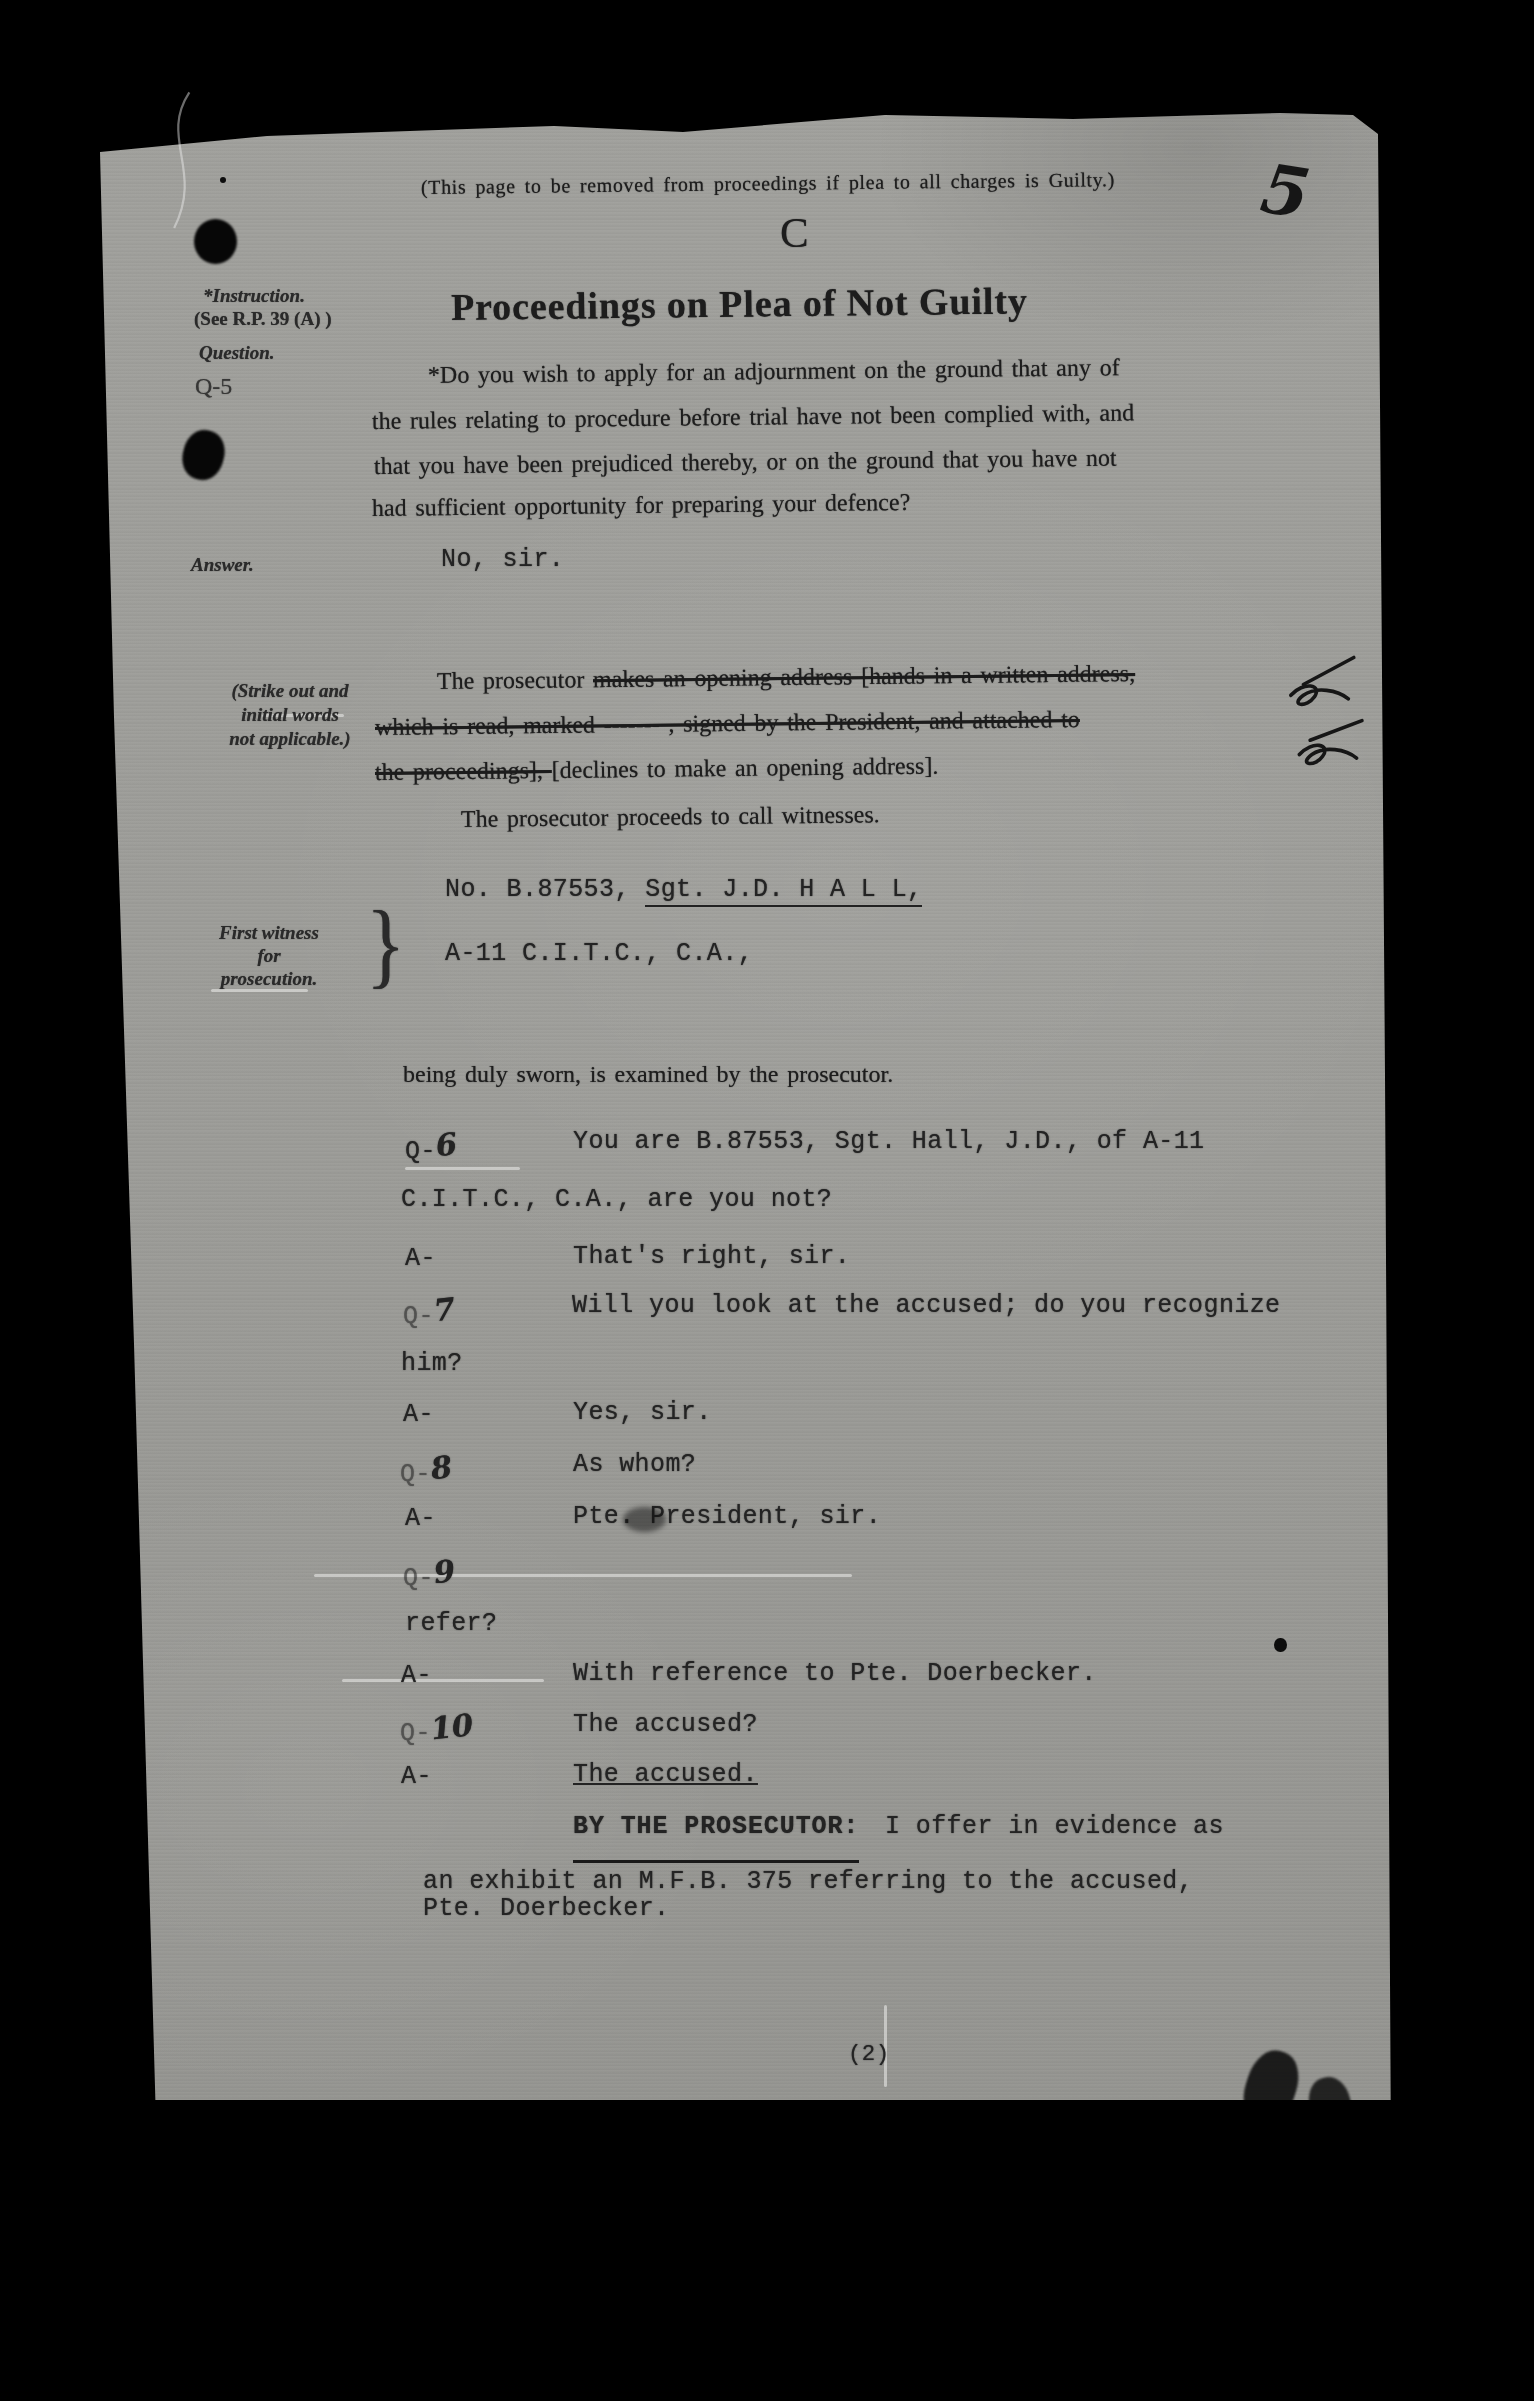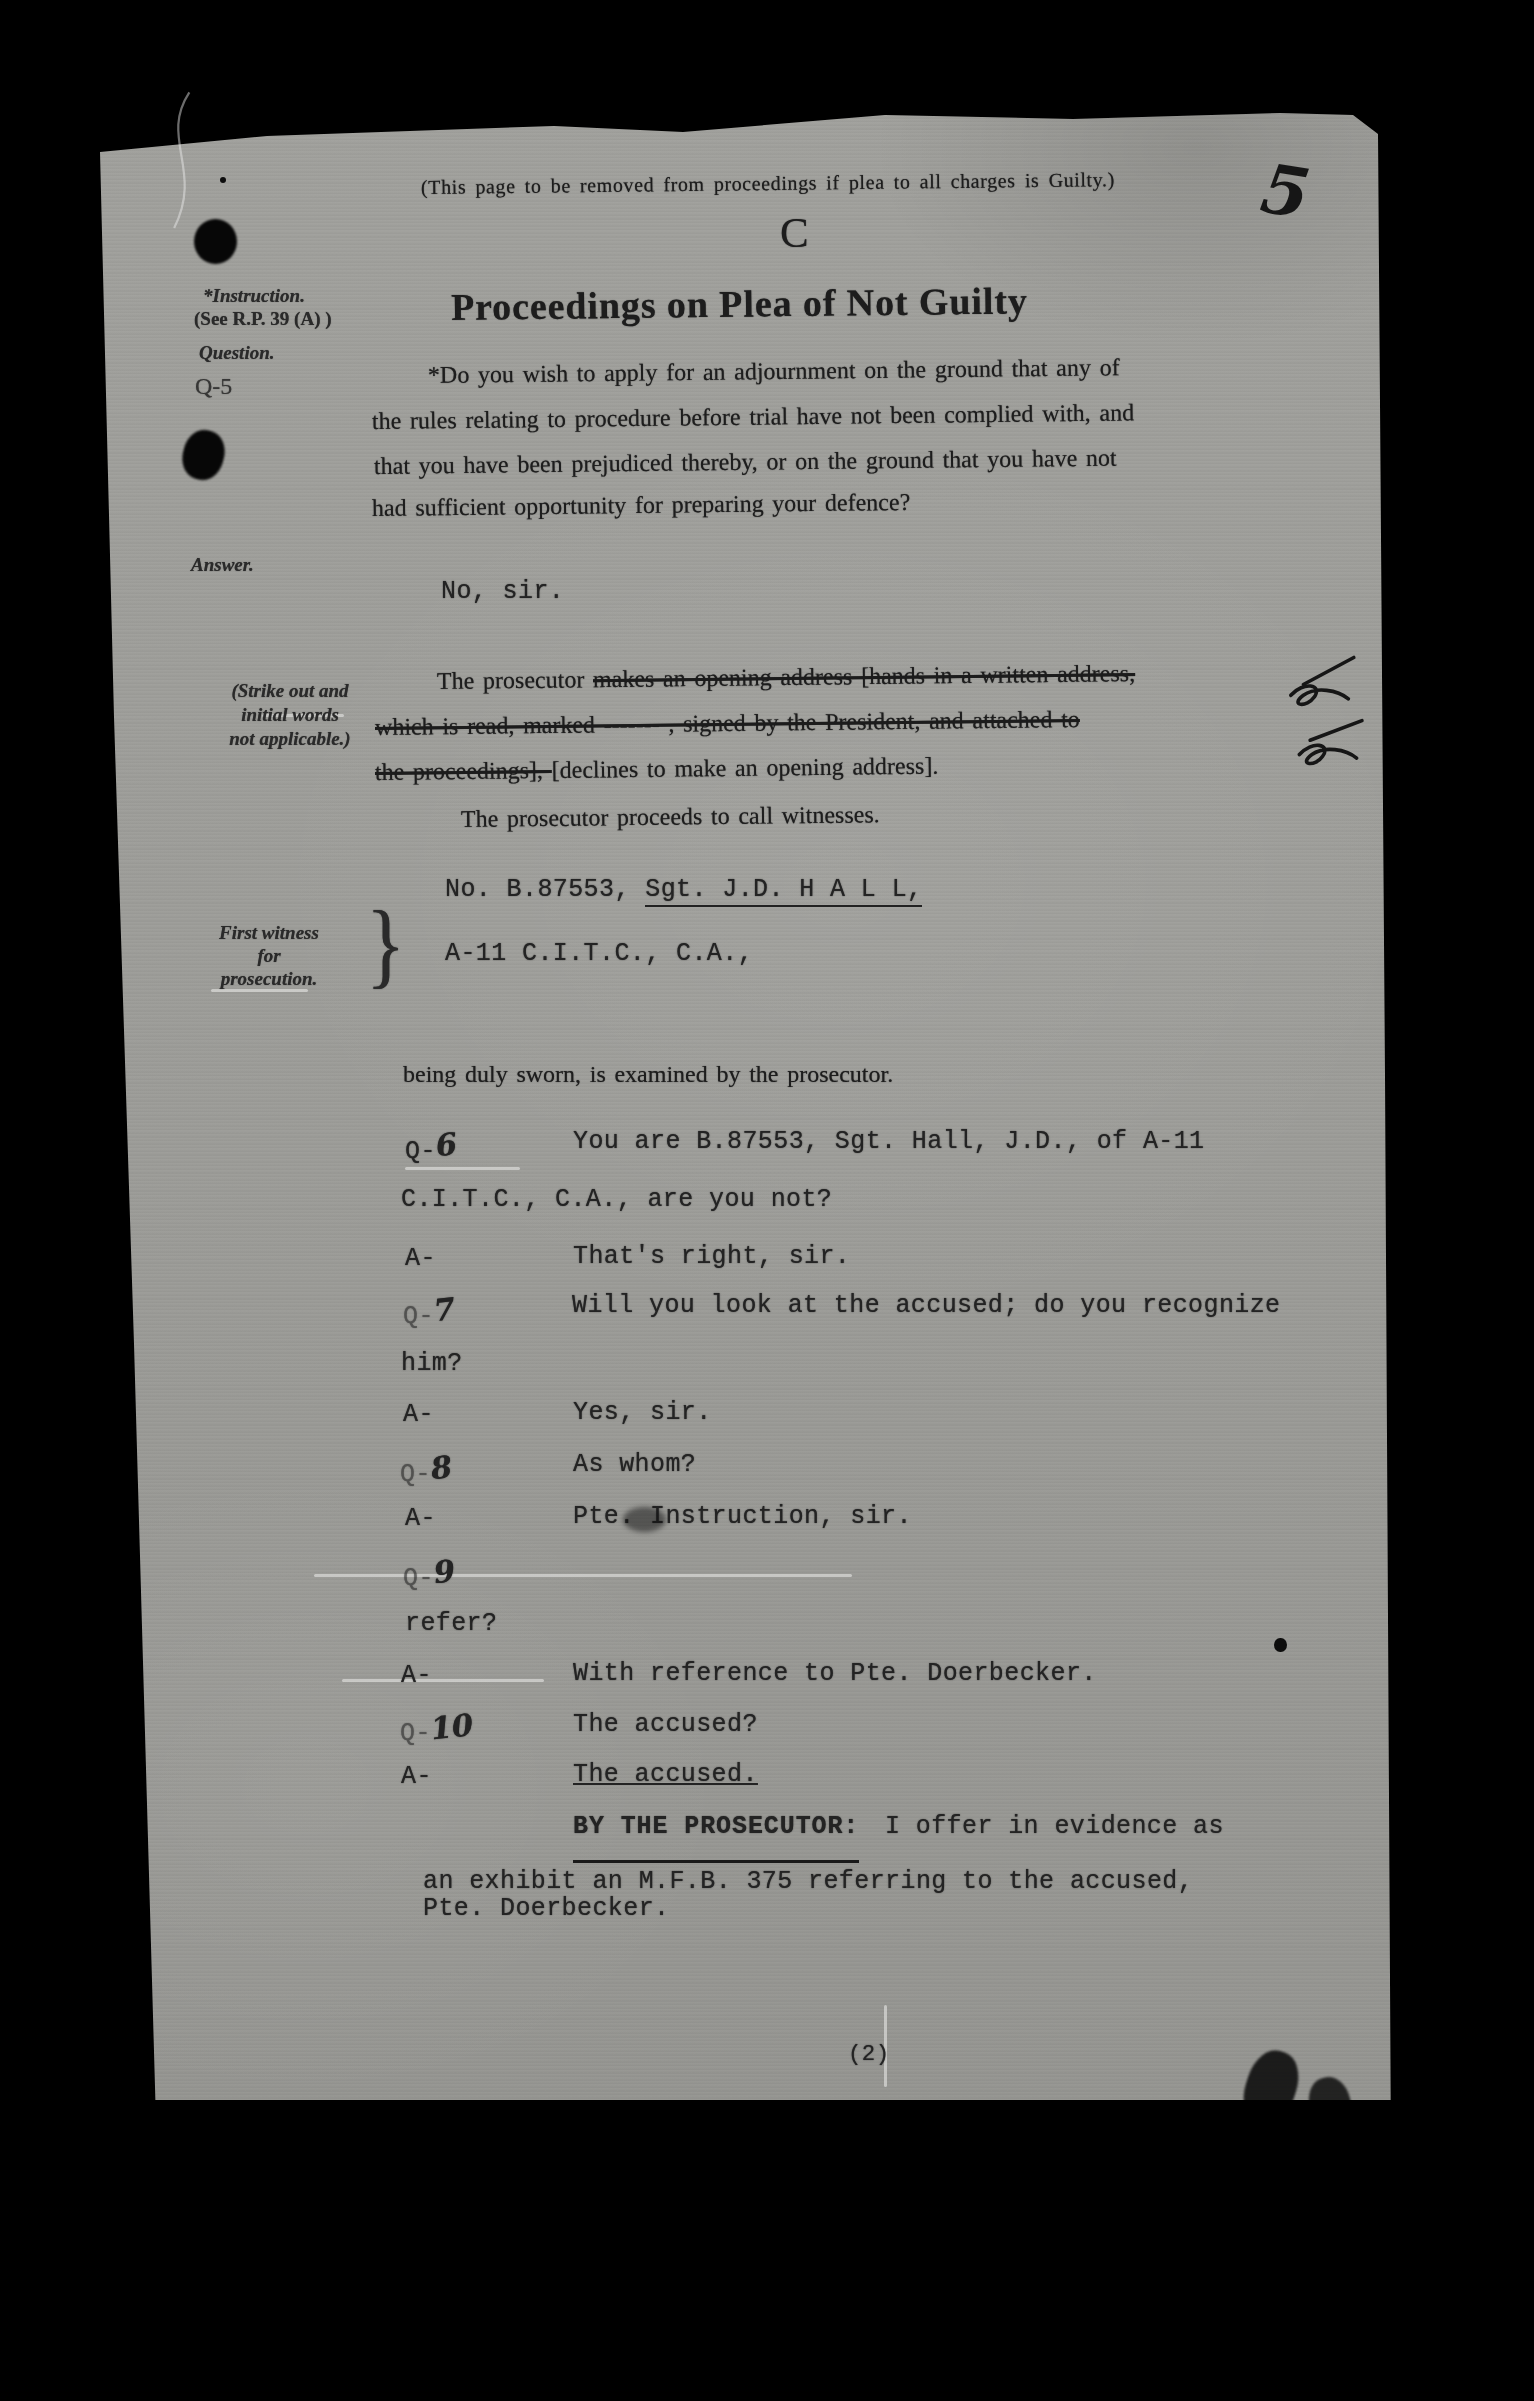--- a/index.html
+++ b/index.html
@@ -67,21 +67,21 @@
   <div class="abs margin-note" style="left:194px;top:308px;font-family:Liberation Serif, serif;">(See R.P. 39 (A) )</div>
   <div class="abs margin-note it" style="left:199px;top:342px;">Question.</div>
   <div class="abs serif" style="left:195px;top:373px;font-size:24px;opacity:.8;">Q-5</div>
 
   <div class="abs serif tilt body-serif" style="left:428px;top:362px;">*Do you wish to apply for an adjournment on the ground that any of</div>
   <div class="abs serif tilt body-serif" style="left:372px;top:408px;">the rules relating to procedure before trial have not been complied with, and</div>
   <div class="abs serif tilt body-serif" style="left:374px;top:453px;">that you have been prejudiced thereby, or on the ground that you have not</div>
   <div class="abs serif tilt body-serif" style="left:372px;top:495px;">had sufficient opportunity for preparing your defence?</div>
 
   <div class="abs margin-note it" style="left:191px;top:554px;">Answer.</div>
-  <div class="abs mono" style="left:441px;top:545px;margin-top:32px;">No, sir.</div>
+  <div class="abs mono" style="left:441px;top:545px;">No, sir.</div>
 
   <div class="abs margin-note it centered" style="left:177px;top:679px;width:226px;line-height:24px;">
     <div>(Strike out and</div>
     <div>initial words</div>
     <div>not applicable.)</div>
   </div>
 
   <div class="abs serif tilt body-serif" style="left:437px;top:668px;">
     <span>The prosecutor </span><span class="struck">makes an opening address [hands in a written address,</span>
   </div>
@@ -124,21 +124,21 @@
   <div class="abs mono" style="left:572px;top:1291px;">Will you look at the accused; do you recognize</div>
   <div class="abs mono" style="left:401px;top:1349px;">him?</div>
 
   <div class="abs mono" style="left:403px;top:1400px;">A-</div>
   <div class="abs mono" style="left:573px;top:1398px;">Yes, sir.</div>
 
   <div class="abs mono" style="left:400px;top:1452px;"><span class="dim">Q-</span><span class="hand">8</span></div>
   <div class="abs mono" style="left:573px;top:1450px;">As whom?</div>
 
   <div class="abs mono" style="left:405px;top:1504px;">A-</div>
-  <div class="abs mono" style="left:573px;top:1502px;">Pte. Instruction, sir.</div>
+  <div class="abs mono" style="left:573px;top:1502px;">Pte. President, sir.</div>
   <div class="smudge" style="left:623px;top:1507px;width:43px;height:25px;"></div>
 
   <div class="abs mono" style="left:403px;top:1556px;"><span class="dim">Q-</span><span class="hand">9</span></div>
   <div class="abs mono" style="left:405px;top:1609px;">refer?</div>
 
   <div class="abs mono" style="left:401px;top:1661px;">A-</div>
   <div class="abs mono" style="left:573px;top:1659px;">With reference to Pte. Doerbecker.</div>
 
   <div class="abs mono" style="left:400px;top:1711px;"><span class="dim">Q-</span><span class="hand">10</span></div>
   <div class="abs mono" style="left:573px;top:1710px;">The accused?</div>

